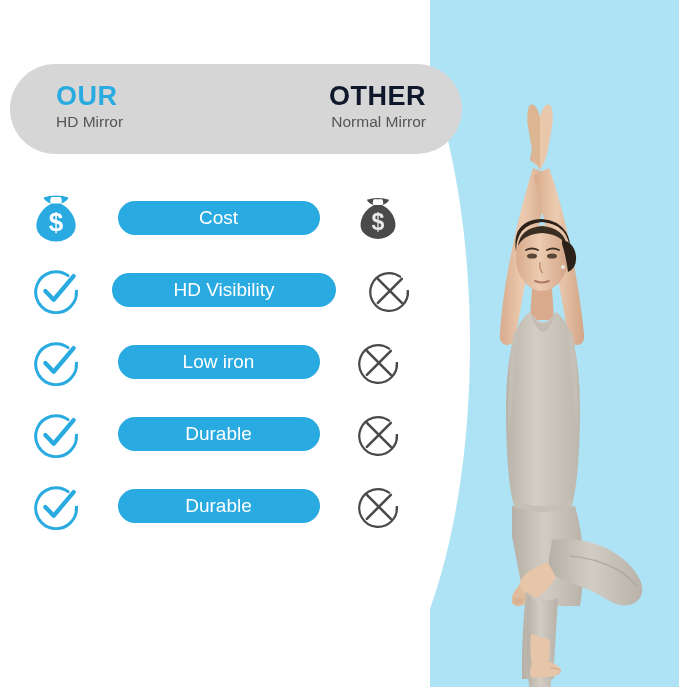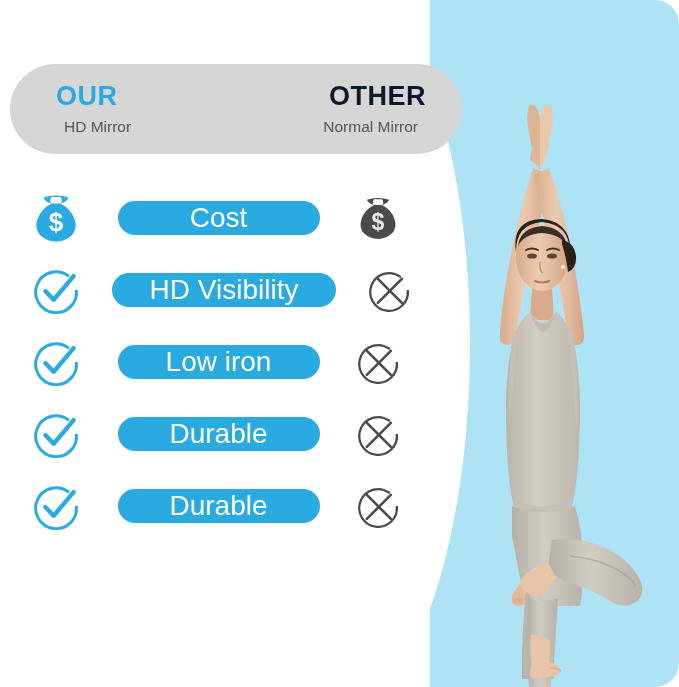--- a/index.html
+++ b/index.html
@@ -14,21 +14,20 @@
     overflow: hidden;
     position: relative;
   }
 
   #page {
     position: relative;
     width: 679px;
     height: 687px;
     background: #ffffff;
     overflow: hidden;
-    border-radius: 24px;
   }
 
   
   .hero-panel {
     position: absolute;
     left: 430px;
     top: 0;
     width: 249px;
     height: 687px;
     overflow: hidden;
@@ -86,21 +85,21 @@
     margin: 0 0 3px 0;
   }
   .header-title.ours  { color: #29abe2; }
   .header-title.other { color: #0f172a; }
 
   .header-sub {
     font-size: 15.5px;
     font-weight: normal;
     color: #555555;
     line-height: 1.2;
-    margin: 8px;
+    margin: 0;
   }
 
   
   .rows {
     position: absolute;
     left: 0;
     top: 182px;
     width: 430px;
   }
   .row {
@@ -126,21 +125,21 @@
     width: 105px;
     display: flex;
     justify-content: center;
     align-items: center;
     flex: 0 0 105px;
   }
 
   .feature-pill {
     background: #29abe2;
     color: #ffffff;
-    font-size: 28px;
+    font-size: 19px;
     font-weight: normal;
     border-radius: 22px;
     height: 34px;
     line-height: 34px;
     text-align: center;
     padding: 0 26px;
     white-space: nowrap;
     min-width: 150px;
     box-sizing: content-box;
   }

